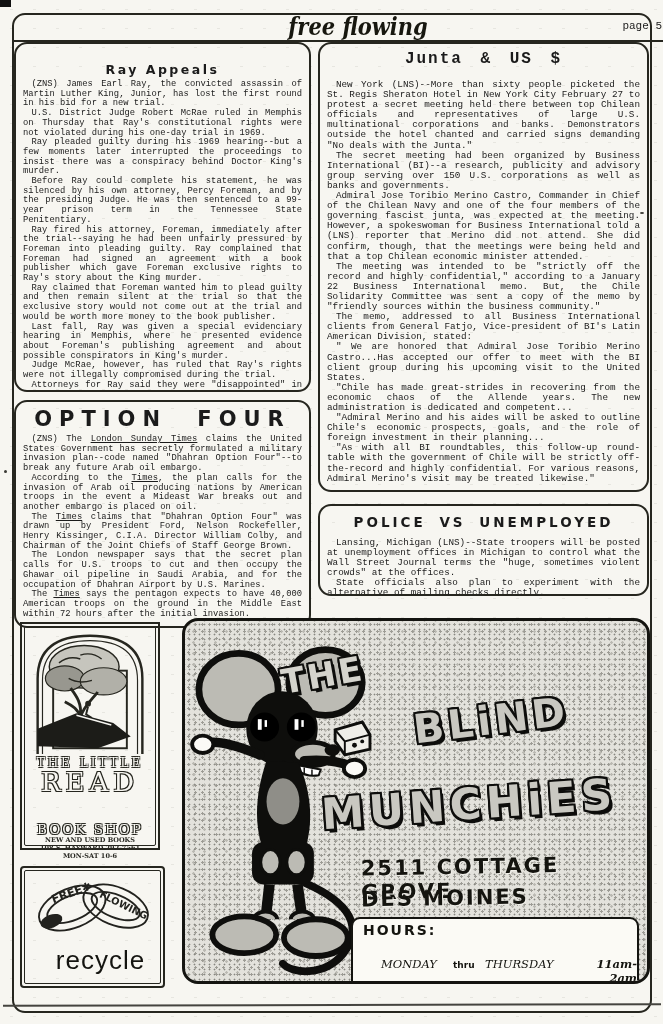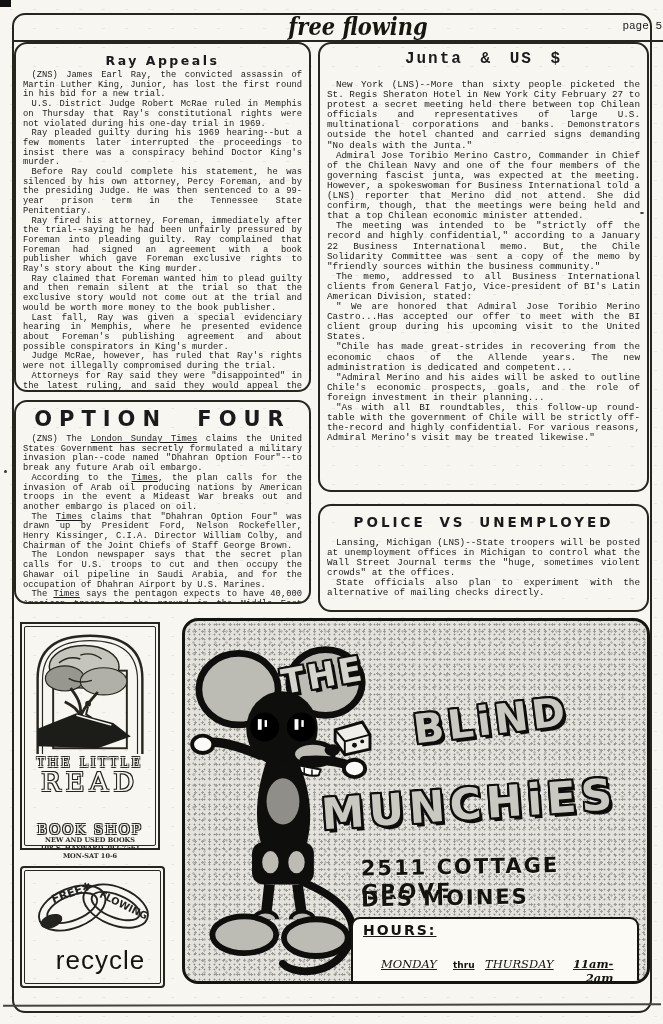--- a/index.html
+++ b/index.html
@@ -11,26 +11,26 @@
               border:2px solid #26261f;border-radius:13px;}
   .masthead-row{position:absolute;left:12px;top:13px;width:636px;height:27px;
                 border-bottom:2px solid #26261f;display:flex;align-items:center;justify-content:center;padding-left:28px;}
   .masthead{font-family:"DejaVu Serif",serif;font-style:italic;font-weight:bold;font-size:21px;
             transform:scaleY(1.12);letter-spacing:0px;color:#17170f;}
   .pagenum{position:absolute;right:14px;top:7px;font-family:"Liberation Mono",monospace;font-size:11px;}
 
   .artbox{position:absolute;border:2px solid #26261f;border-radius:13px;padding:3px 7px 4px 7px;
           overflow:hidden;box-sizing:border-box;background:transparent;}
   #box-ray{left:14px;top:42px;width:297px;height:350px;}
-  #box-option{left:14px;top:400px;width:297px;height:204px;}
+  #box-option{left:14px;top:400px;width:297px;height:228px;}
   #box-junta{left:318px;top:42px;width:331px;height:450px;}
-  #box-police{left:318px;top:504px;width:331px;height:108px;}
+  #box-police{left:318px;top:504px;width:331px;height:92px;}
 
   .h-ray{font-family:"DejaVu Sans",sans-serif;font-weight:bold;font-size:12.5px;letter-spacing:2.5px;
-         text-align:center;margin:6px 0 3px 0;}
+         text-align:center;margin:15px 0 3px 0;}
   .h-junta{font-family:Liberation Mono, monospace;font-weight:bold;font-size:16px;letter-spacing:2px;
            word-spacing:6px;text-align:center;margin:3px 0 12px 0;}
   .h-option{font-family:"DejaVu Sans",sans-serif;font-weight:bold;font-size:21px;letter-spacing:7px;
             word-spacing:16px;text-align:center;margin:2px 0 4px 0;}
   .h-police{font-family:"DejaVu Sans",sans-serif;font-weight:bold;font-size:13.5px;letter-spacing:3px;
             word-spacing:6px;text-align:center;margin:5px 0 8px 0;}
 
   .body-l{font-size:8.8px;line-height:9.7px;}
   .body-r{font-size:9.3px;line-height:10.1px;}
   .para{margin:0;text-indent:1.6ch;text-align:justify;}
@@ -67,21 +67,21 @@
                        -2px 0 0 #0e0e0c,2px 0 0 #0e0e0c,0 -2px 0 #0e0e0c,0 2px 0 #0e0e0c,3px 4px 0 #0e0e0c;}
   #bm-the{left:96px;top:34px;font-size:34px;transform:rotate(-10deg);letter-spacing:3px;color:#d5d4cd;}
   #bm-blind{left:228px;top:76px;font-size:40px;transform:rotate(-7deg);letter-spacing:4px;}
   #bm-munchies{left:136px;top:158px;font-size:43px;transform:rotate(-4deg);letter-spacing:5px;}
   .bm-addr{position:absolute;font-family:"DejaVu Sans",sans-serif;font-weight:bold;color:#14140f;
            letter-spacing:2px;font-size:21px;text-shadow:1px 1px 0 #f1f0ea;transform:rotate(-1deg);}
   #bm-addr1{left:176px;top:233px;}
   #bm-addr2{left:176px;top:265px;}
   .mouse{position:absolute;left:2px;top:16px;}
   .hours-box{position:absolute;left:166px;top:296px;width:288px;height:74px;background:#fbfaf5;
-             border:2px solid #141410;border-radius:9px;box-sizing:border-box;padding:3px 24px 2px 10px;text-decoration:underline;}
+             border:2px solid #141410;border-radius:9px;box-sizing:border-box;padding:3px 0 2px 10px;}
   .hours-label{font-family:"DejaVu Sans",sans-serif;font-weight:bold;font-size:14px;letter-spacing:2px;color:#14140f;}
   .hours-row{display:grid;grid-template-columns:72px 32px 88px auto;align-items:baseline;
              font-family:"DejaVu Serif",serif;font-style:italic;font-size:11.5px;color:#14140f;margin-left:18px;}
   .hours-row .thru{font-family:"DejaVu Sans",sans-serif;font-style:normal;font-size:9px;font-weight:bold;margin-top:20px;}
   .hours-row .time{text-align:right;font-weight:bold;}
 
   .scan-line{position:absolute;left:3px;right:2px;top:1004px;border-top:2.5px solid #45443f;transform:rotate(-.15deg);}
   .speck{position:absolute;background:#3a3a35;border-radius:50%;}
 </style>
 </head>
@@ -119,20 +119,21 @@
         <p class="para">The <u>Times</u> claims that "Dhahran Option Four" was drawn up by President Ford, Nelson Rockefeller, Henry Kissinger, C.I.A. Director William Colby, and Chairman of the Joint Chiefs of Staff George Brown.</p>
         <p class="para">The London newspaper says that the secret plan calls for U.S. troops to cut and then occupy the Ghawar oil pipeline in Saudi Arabia, and for the occupation of Dhahran Airport by U.S. Marines.</p>
         <p class="para">The <u>Times</u> says the pentagon expects to have 40,000 American troops on the ground in the Middle East within 72 hours after the initial invasion.</p>
       </div>
   </div>
 
   <div class="artbox" id="box-junta">
     <div class="h-junta">Junta &amp; US $</div>
     <div class="body-r">
         <p class="para">New York (LNS)--More than sixty people picketed the St. Regis Sheraton Hotel in New York City February 27 to protest a secret meeting held there between top Chilean officials and representatives of large U.S. multinational corporations and banks.  Demonstrators outside the hotel chanted and carried signs demanding "No deals with the Junta."</p>
+        <p class="para">The secret meeting had been organized by Business International (BI)--a research, publicity and advisory group serving over 150 U.S. corporations as well as banks and governments.</p>
         <p class="para">Admiral Jose Toribio Merino Castro, Commander in Chief of the Chilean Navy and one of the four members of the governing fascist junta, was expected at the meeting. However, a spokeswoman for Business International told a (LNS) reporter that Merino did not attend.  She did confirm, though, that the meetings were being held and that a top Chilean economic minister attended.</p>
         <p class="para">The meeting was intended to be "strictly off the record and highly confidential," according to a January 22 Business International memo.  But, the Chile Solidarity Committee was sent a copy of the memo by "friendly sources within the business community."</p>
         <p class="para">The memo, addressed to all Business International clients from General Fatjo, Vice-president of BI's Latin American Division, stated:</p>
         <p class="para">" We are honored that Admiral Jose Toribio Merino Castro...Has accepted our offer to meet with the BI client group during his upcoming visit to the United States.</p>
         <p class="para">"Chile has made great-strides in recovering from the economic chaos of the Allende years.  The new administration is dedicated and competent...</p>
         <p class="para">"Admiral Merino and his aides will be asked to outline Chile's economic prospects, goals, and the role of foreign investment in their planning...</p>
         <p class="para">"As with all BI roundtables, this follow-up round-table with the government of Chile will be strictly off-the-record and highly confidential.  For various reasons, Admiral Merino's visit may be treated likewise."</p>
       </div>
   </div>
 

